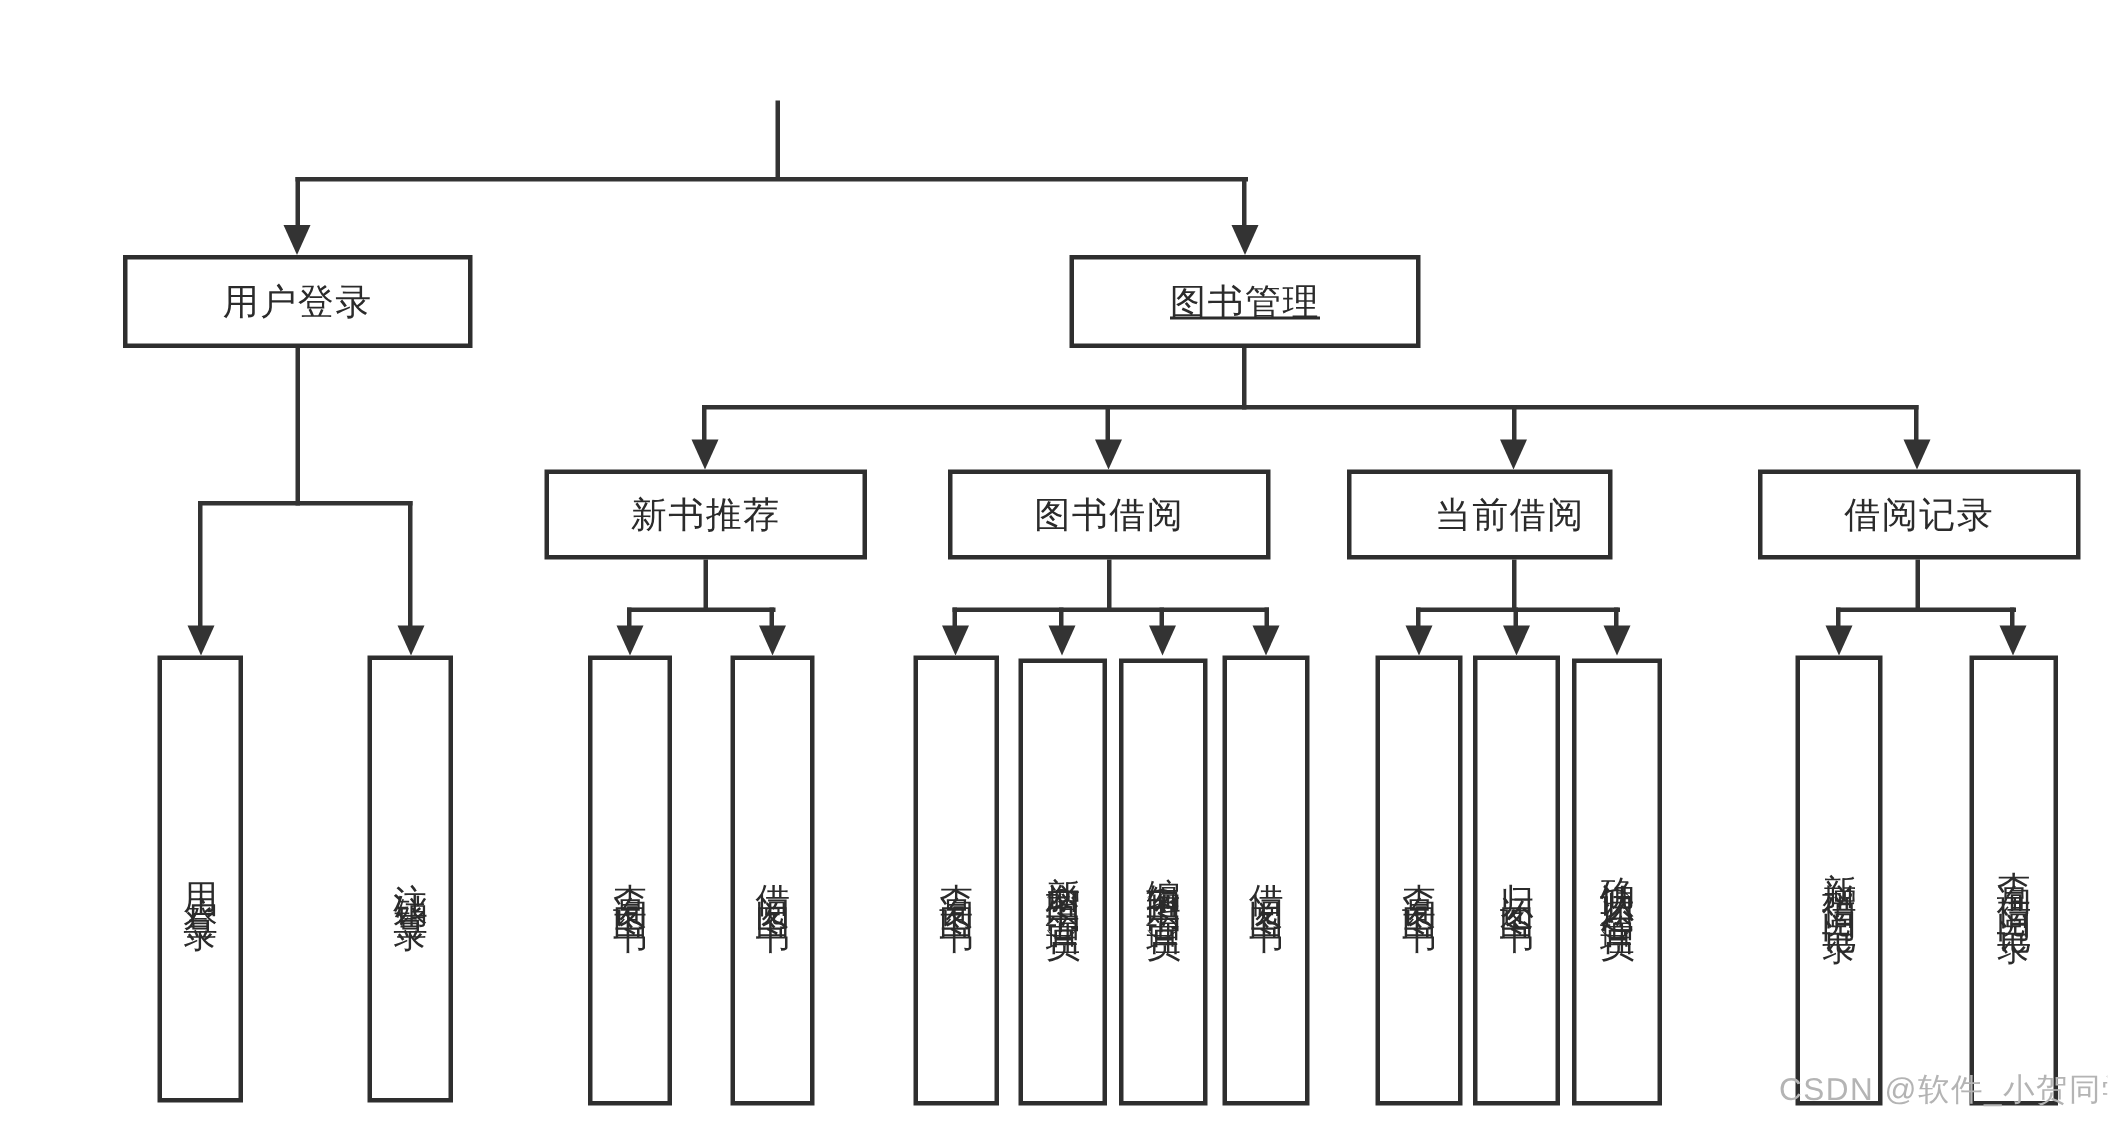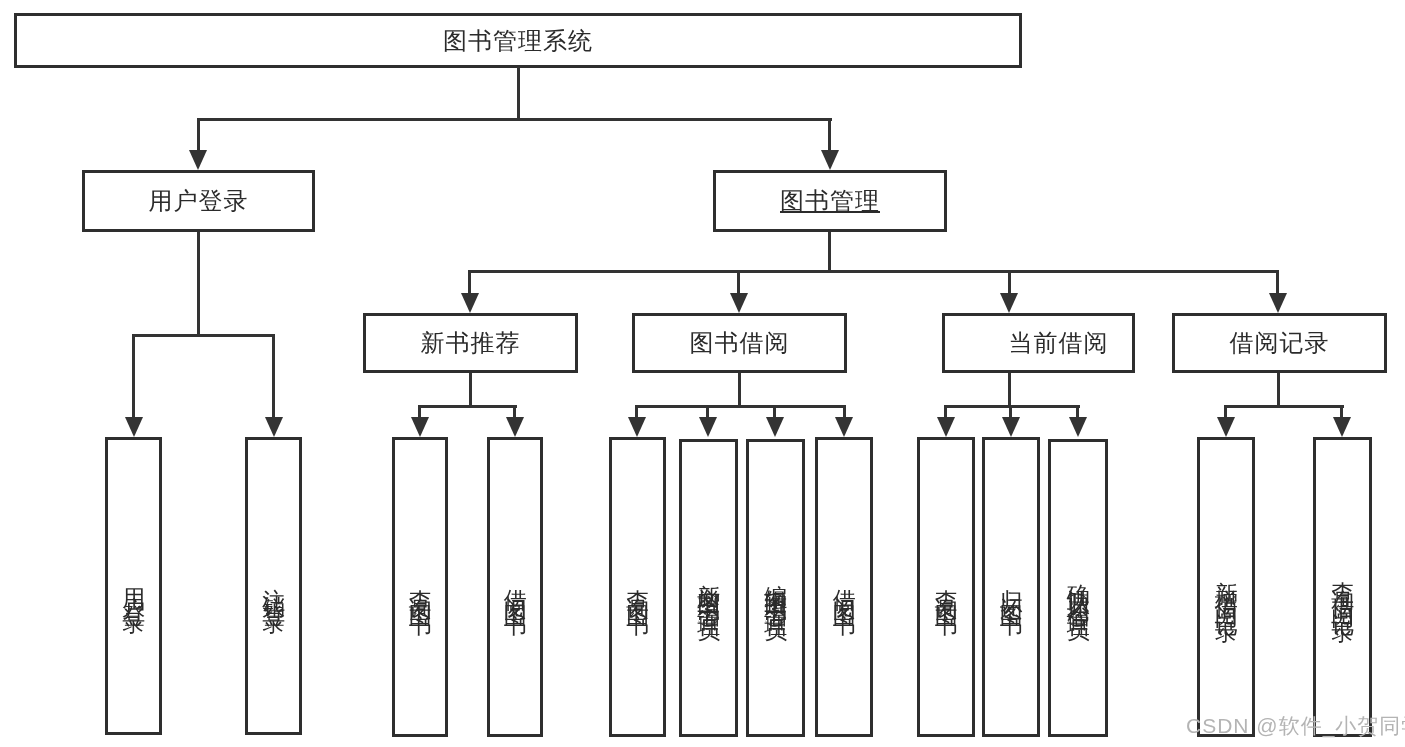--- a/index.html
+++ b/index.html
@@ -51,23 +51,20 @@
     color:#b4b4b4;
     letter-spacing:1px;
     white-space:nowrap;
   }
 </style>
 </head>
 <body>
 
 <div id="canvas">
 
-  <div class="box" style="left:14px;top:13px;width:1008px;height:55px;">
-    <span>图书管理系统</span>
-  </div>
 
   <div class="vline" style="left:517px;top:67px;height:51px;"></div>
   <div class="hline" style="left:197px;top:118px;width:635px;"></div>
   <div class="vline" style="left:197px;top:118px;height:36px;"></div>
   <div class="ahead" style="left:189px;top:150px;"></div>
   <div class="vline" style="left:828px;top:118px;height:36px;"></div>
   <div class="ahead" style="left:821px;top:150px;"></div>
 
   <div class="box" style="left:82px;top:170px;width:233px;height:62px;">
     <span>用户登录</span>
@@ -93,21 +90,21 @@
   <div class="ahead" style="left:1000px;top:293px;"></div>
   <div class="vline" style="left:1276px;top:270px;height:26px;"></div>
   <div class="ahead" style="left:1269px;top:293px;"></div>
 
   <div class="box" style="left:363px;top:313px;width:215px;height:60px;text-align:right;">
     <span>新书推荐</span>
   </div>
   <div class="box" style="left:632px;top:313px;width:215px;height:60px;">
     <span>图书借阅</span>
   </div>
-  <div class="box" style="left:942px;top:313px;width:193px;height:60px;padding-left:40px;">
+  <div class="box" style="left:898px;top:313px;width:177px;height:60px;padding-left:40px;">
     <span>当前借阅</span>
   </div>
   <div class="box" style="left:1172px;top:313px;width:215px;height:60px;">
     <span>借阅记录</span>
   </div>
 
   <div class="vline" style="left:469px;top:373px;height:35px;"></div>
   <div class="hline" style="left:418px;top:405px;width:99px;"></div>
   <div class="vline" style="left:418px;top:405px;height:16px;"></div>
   <div class="ahead" style="left:411px;top:417px;"></div>

